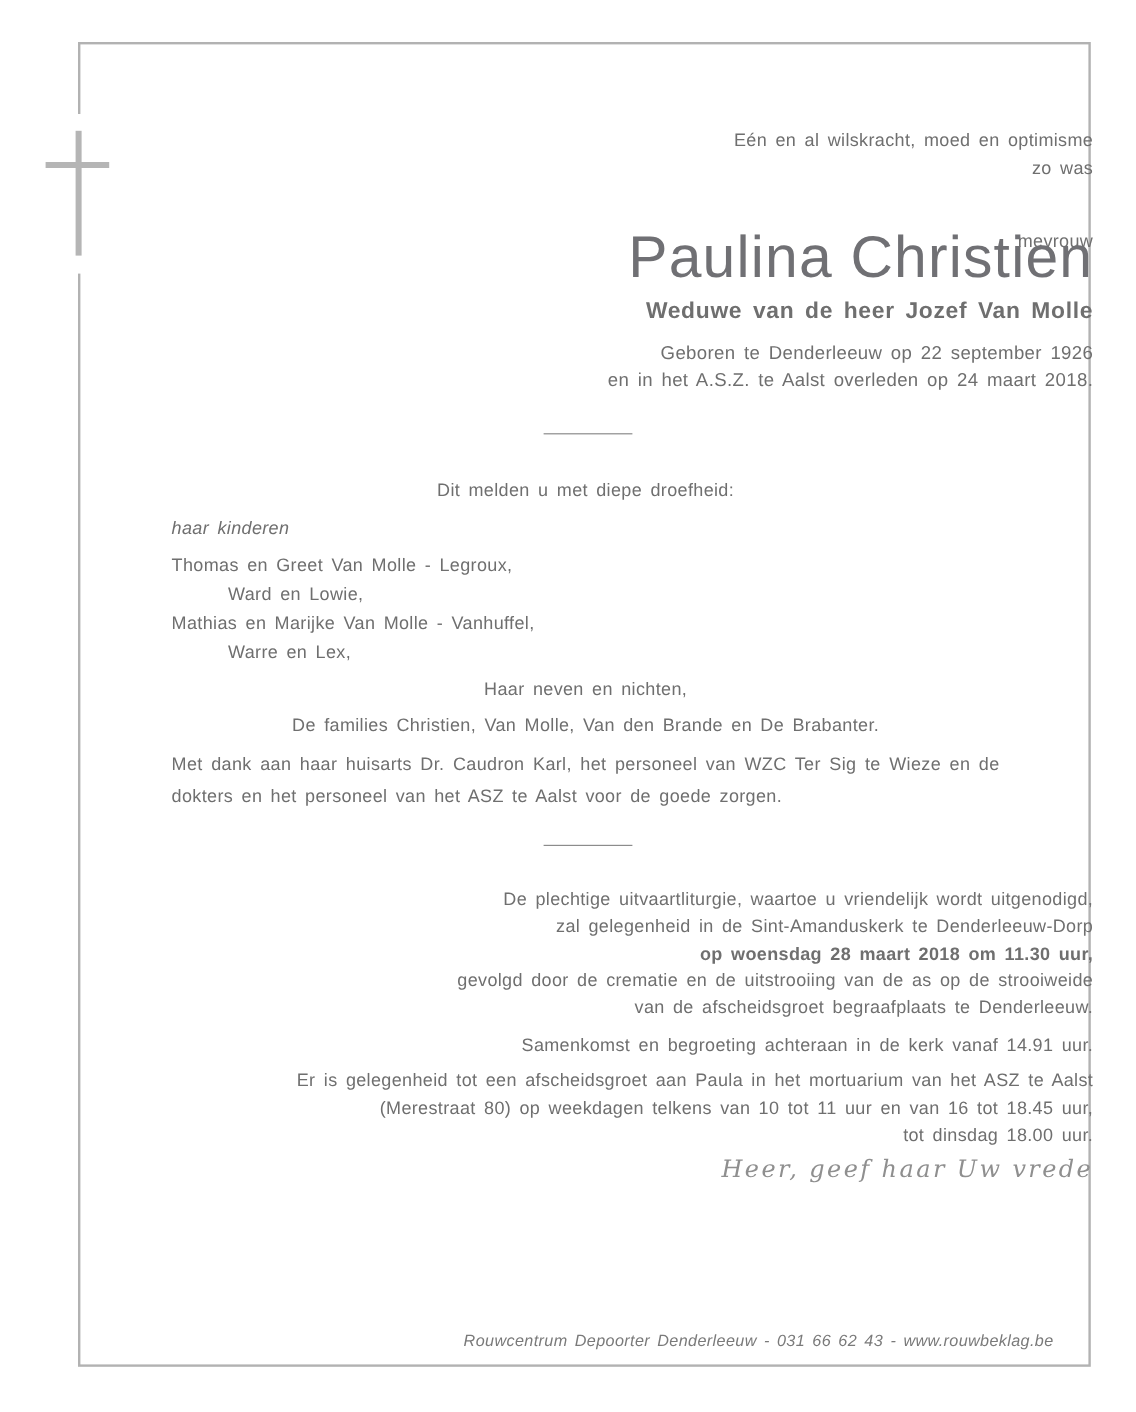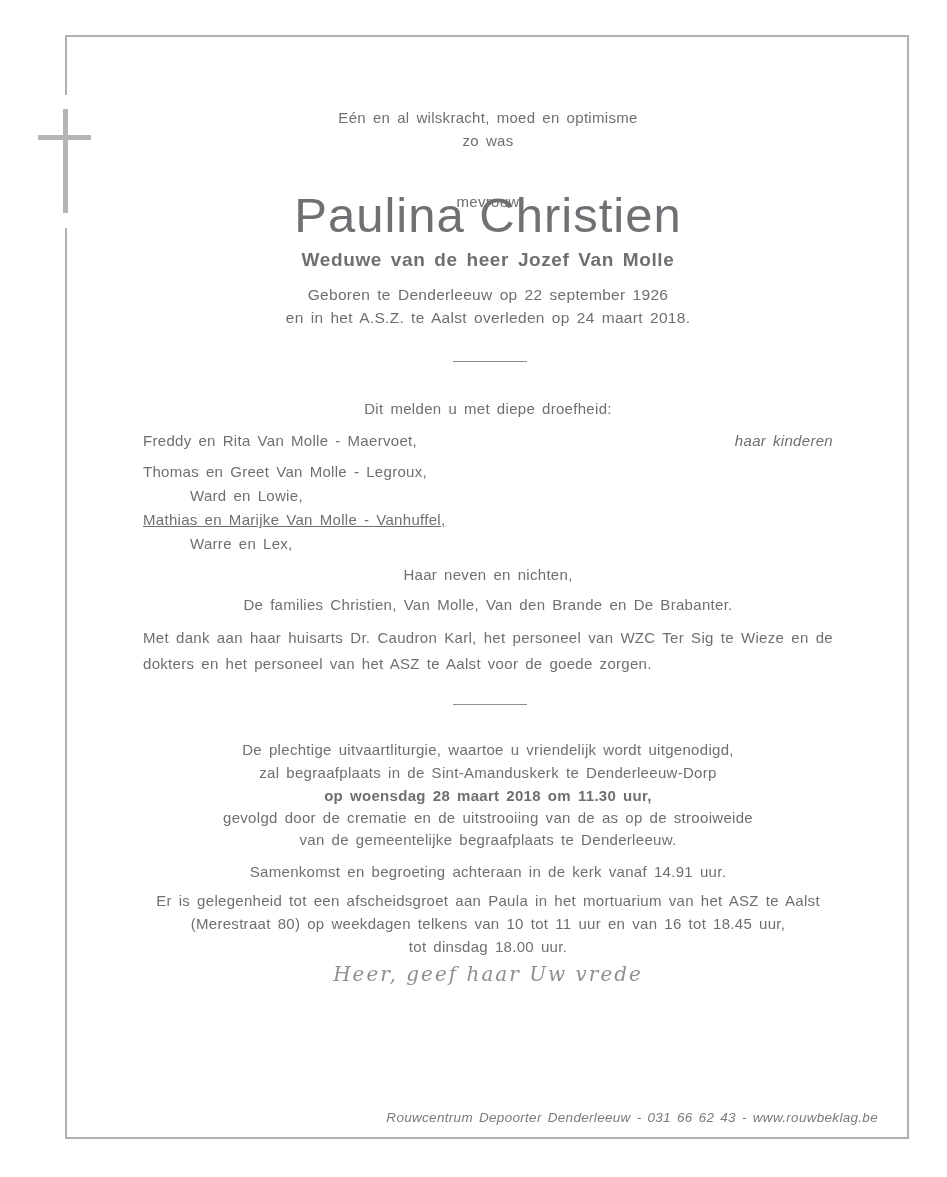--- a/index.html
+++ b/index.html
@@ -12,21 +12,21 @@
   .frame{
     position:absolute;left:65px;top:35px;width:844px;height:1104px;
     border:2px solid #b2b2b2;box-sizing:border-box;
   }
   .border-gap{
     position:absolute;left:62px;top:95px;width:8px;height:133px;background:#ffffff;
   }
   .cross-v{position:absolute;left:63px;top:109px;width:5px;height:104px;background:#b5b5b5;}
   .cross-h{position:absolute;left:38px;top:135px;width:53px;height:5px;background:#b5b5b5;}
   .abs{position:absolute;}
-  .centered{left:65px;width:846px;text-align:center;}
+  .centered{left:65px;width:846px;text-align:right;}
   .txt{font-size:15px;letter-spacing:0.3px;word-spacing:2.5px;line-height:20px;}
   .name{
     font-size:49px;letter-spacing:1px;color:#707074;font-weight:400;line-height:46px;
   }
   .widow{font-size:19px;font-weight:bold;letter-spacing:0.6px;word-spacing:3px;}
   .divider{height:1px;background:#8c8c8c;width:74px;}
   .leftcol{left:143px;width:690px;text-align:center;}
   .row{display:flex;justify-content:space-between;align-items:baseline;}
   .indent{padding-left:47px;}
   .italic{font-style:italic;}
@@ -55,47 +55,46 @@
 <div class="abs centered name" style="top:192px;">Paulina Christien</div>
 <div class="abs centered widow" style="top:249px;">Weduwe van de heer Jozef Van Molle</div>
 <div class="abs centered txt" style="top:285px;font-size:15.5px;">Geboren te Denderleeuw op 22 september 1926</div>
 <div class="abs centered txt" style="top:308px;font-size:15.5px;">en in het A.S.Z. te Aalst overleden op 24 maart 2018.</div>
 
 <div class="abs divider" style="left:453px;top:361px;"></div>
 
 <div class="abs leftcol txt" style="top:399px;">Dit melden u met diepe droefheid:</div>
 
 <div class="abs leftcol txt row" style="top:431px;">
-  <span>Freddy en Rita Van Molle - Maervoet,</span>
   <span class="italic">haar kinderen</span>
 </div>
 <div class="abs leftcol txt row" style="top:462px;">
   <span>Thomas en Greet Van Molle - Legroux,</span>
 </div>
 <div class="abs leftcol txt row indent" style="top:486px;box-sizing:border-box;">
   <span>Ward en Lowie,</span>
 </div>
-<div class="abs leftcol txt row" style="top:510px;text-decoration:underline;">
+<div class="abs leftcol txt row" style="top:510px;">
   <span>Mathias en Marijke Van Molle - Vanhuffel,</span>
 </div>
 <div class="abs leftcol txt row indent" style="top:534px;box-sizing:border-box;flex-direction:column;">
   <span>Warre en Lex,</span>
 </div>
 
 <div class="abs leftcol txt" style="top:565px;">Haar neven en nichten,</div>
 <div class="abs leftcol txt" style="top:595px;">De families Christien, Van Molle, Van den Brande en De Brabanter.</div>
 <div class="abs leftcol txt justify" style="top:625px;">Met dank aan haar huisarts Dr. Caudron Karl, het personeel van WZC Ter Sig te Wieze en de dokters en het personeel van het ASZ te Aalst voor de goede zorgen.</div>
 
 <div class="abs divider" style="left:453px;top:704px;"></div>
 
 <div class="abs centered txt" style="top:740px;">De plechtige uitvaartliturgie, waartoe u vriendelijk wordt uitgenodigd,</div>
-<div class="abs centered txt" style="top:763px;">zal begraafplaats in de Sint-Amanduskerk te Denderleeuw-Dorp</div>
+<div class="abs centered txt" style="top:763px;">zal gelegenheid in de Sint-Amanduskerk te Denderleeuw-Dorp</div>
 <div class="abs centered txt bold" style="top:786px;">op woensdag 28 maart 2018 om 11.30 uur,</div>
 <div class="abs centered txt" style="top:808px;">gevolgd door de crematie en de uitstrooiing van de as op de strooiweide</div>
-<div class="abs centered txt" style="top:830px;">van de gemeentelijke begraafplaats te Denderleeuw.</div>
+<div class="abs centered txt" style="top:830px;">van de afscheidsgroet begraafplaats te Denderleeuw.</div>
 
 <div class="abs centered txt" style="top:862px;">Samenkomst en begroeting achteraan in de kerk vanaf 14.91 uur.</div>
 
 <div class="abs centered txt" style="top:891px;">Er is gelegenheid tot een afscheidsgroet aan Paula in het mortuarium van het ASZ te Aalst</div>
 <div class="abs centered txt" style="top:914px;">(Merestraat 80) op weekdagen telkens van 10 tot 11 uur en van 16 tot 18.45 uur,</div>
 <div class="abs centered txt" style="top:937px;">tot dinsdag 18.00 uur.</div>
 
 <div class="abs centered prayer" style="top:962px;">Heer, geef haar Uw vrede</div>
 
 <div class="abs footer" style="top:1110px;width:600px;">Rouwcentrum Depoorter Denderleeuw - 031 66 62 43 - www.rouwbeklag.be</div>

